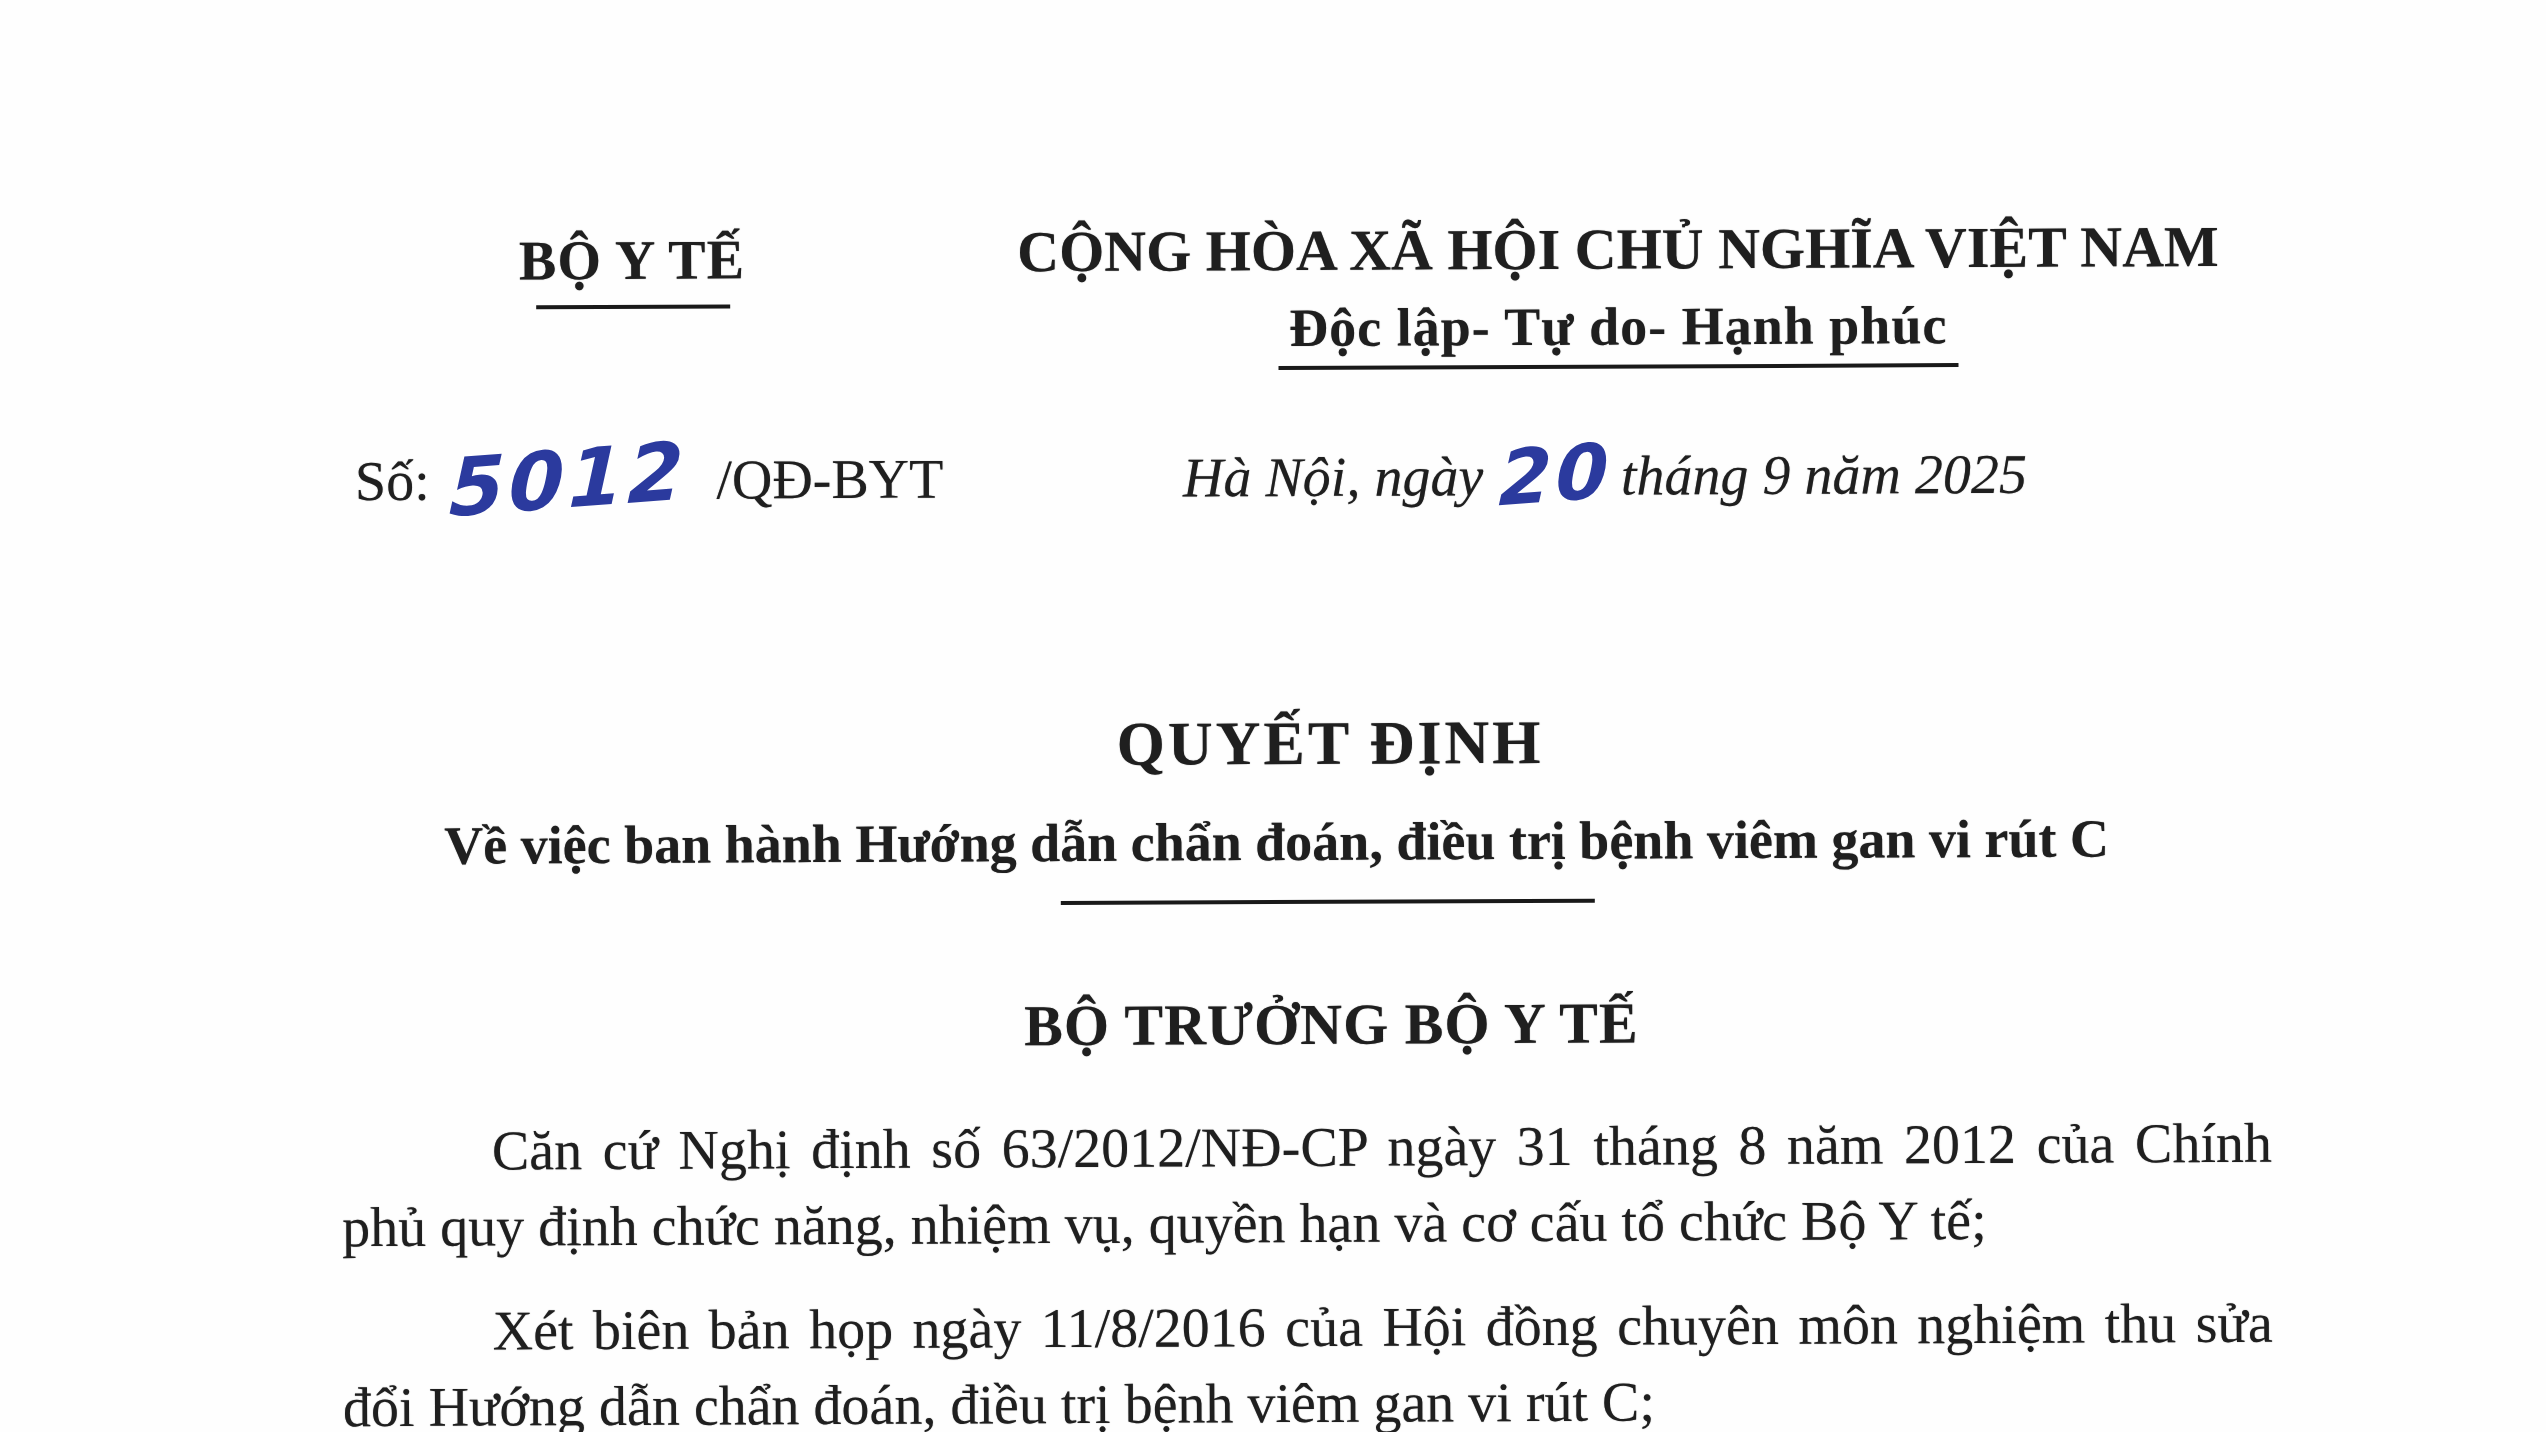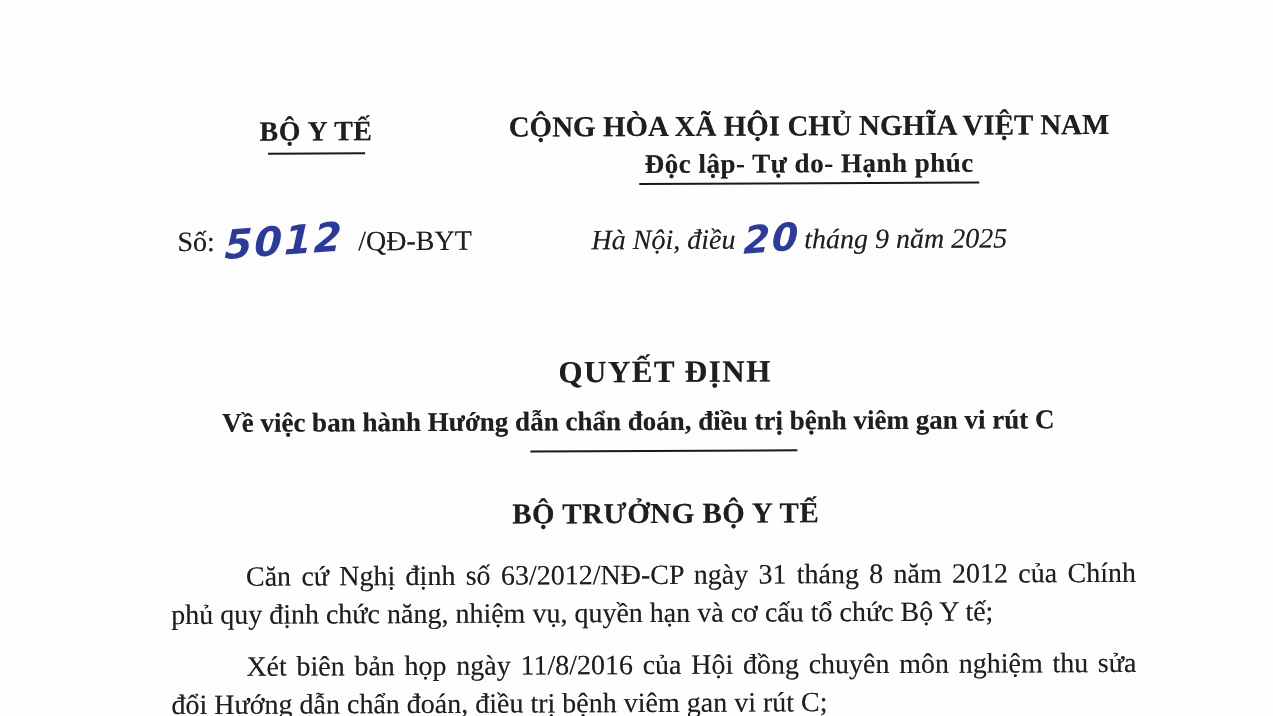--- a/index.html
+++ b/index.html
@@ -175,21 +175,21 @@
       <div class="country txt">CỘNG HÒA XÃ HỘI CHỦ NGHĨA VIỆT NAM</div>
       <div class="motto txt">Độc lập- Tự do- Hạnh phúc</div>
       <div class="motto-rule"></div>
     </div>
 
     <div class="number-line txt">
       <span>Số:</span><span class="handwriting hand-number">5012</span><span>/QĐ-BYT</span>
     </div>
 
     <div class="date-line txt">
-      <span>Hà Nội, điều</span><span class="handwriting hand-day">20</span><span>tháng 9  năm 2025</span>
+      <span>Hà Nội, ngày</span><span class="handwriting hand-day">20</span><span>tháng 9  năm 2025</span>
     </div>
 
     <div class="title txt">QUYẾT ĐỊNH</div>
 
     <div class="subtitle txt">Về việc ban hành Hướng dẫn chẩn đoán, điều trị bệnh viêm gan vi rút C</div>
 
     <div class="subtitle-rule"></div>
 
     <div class="issuer txt">BỘ TRƯỞNG BỘ Y TẾ</div>
 

